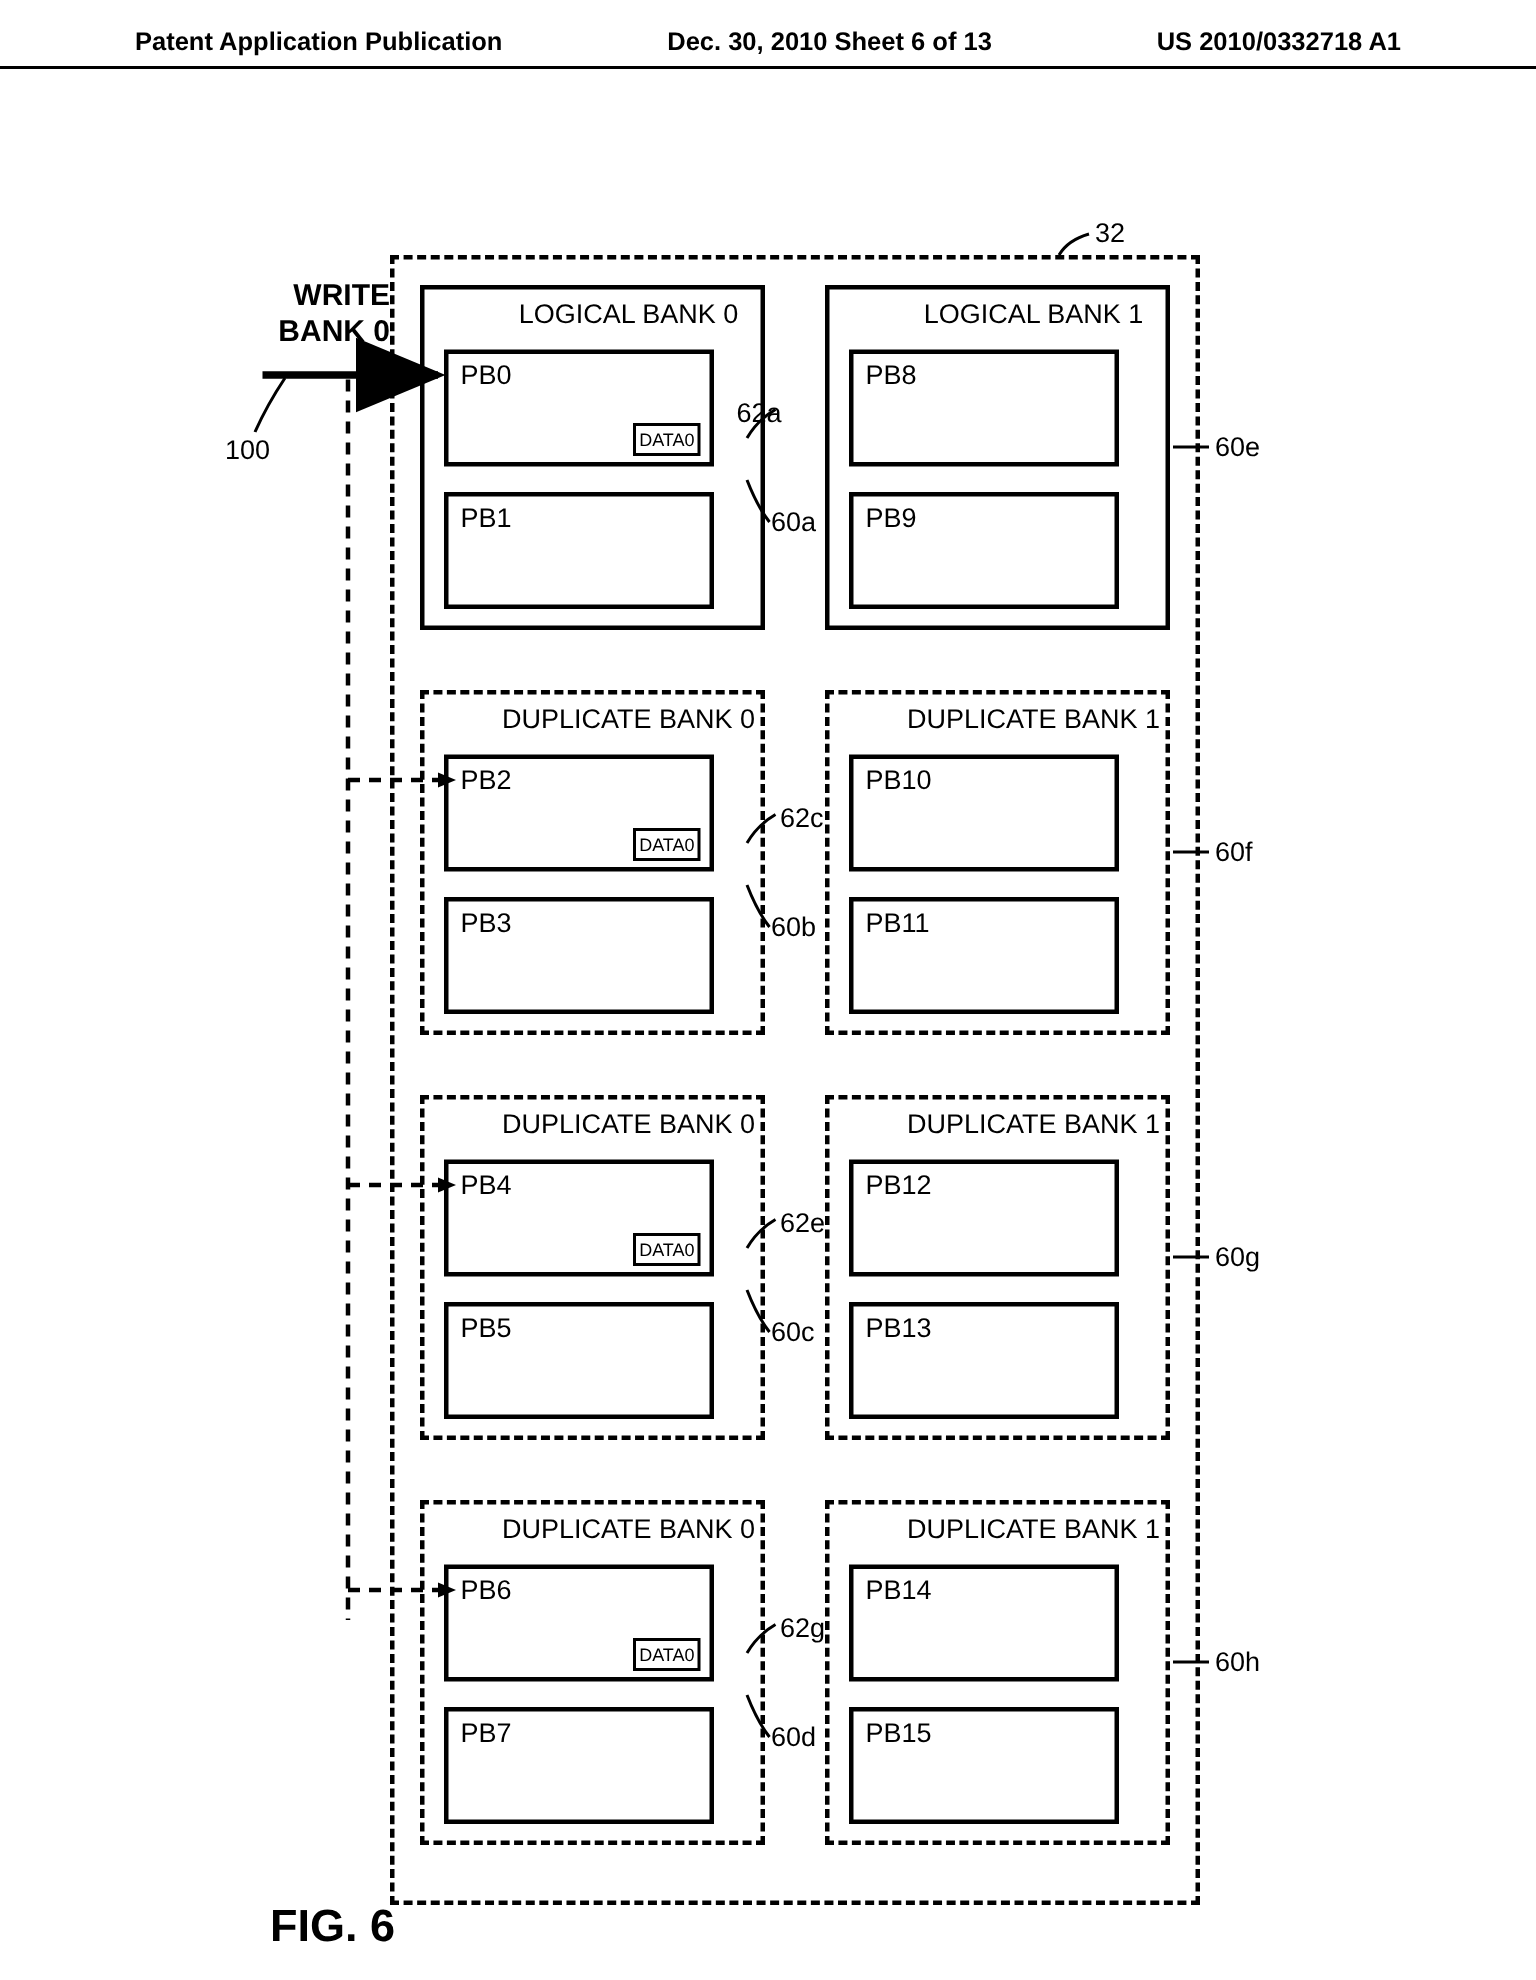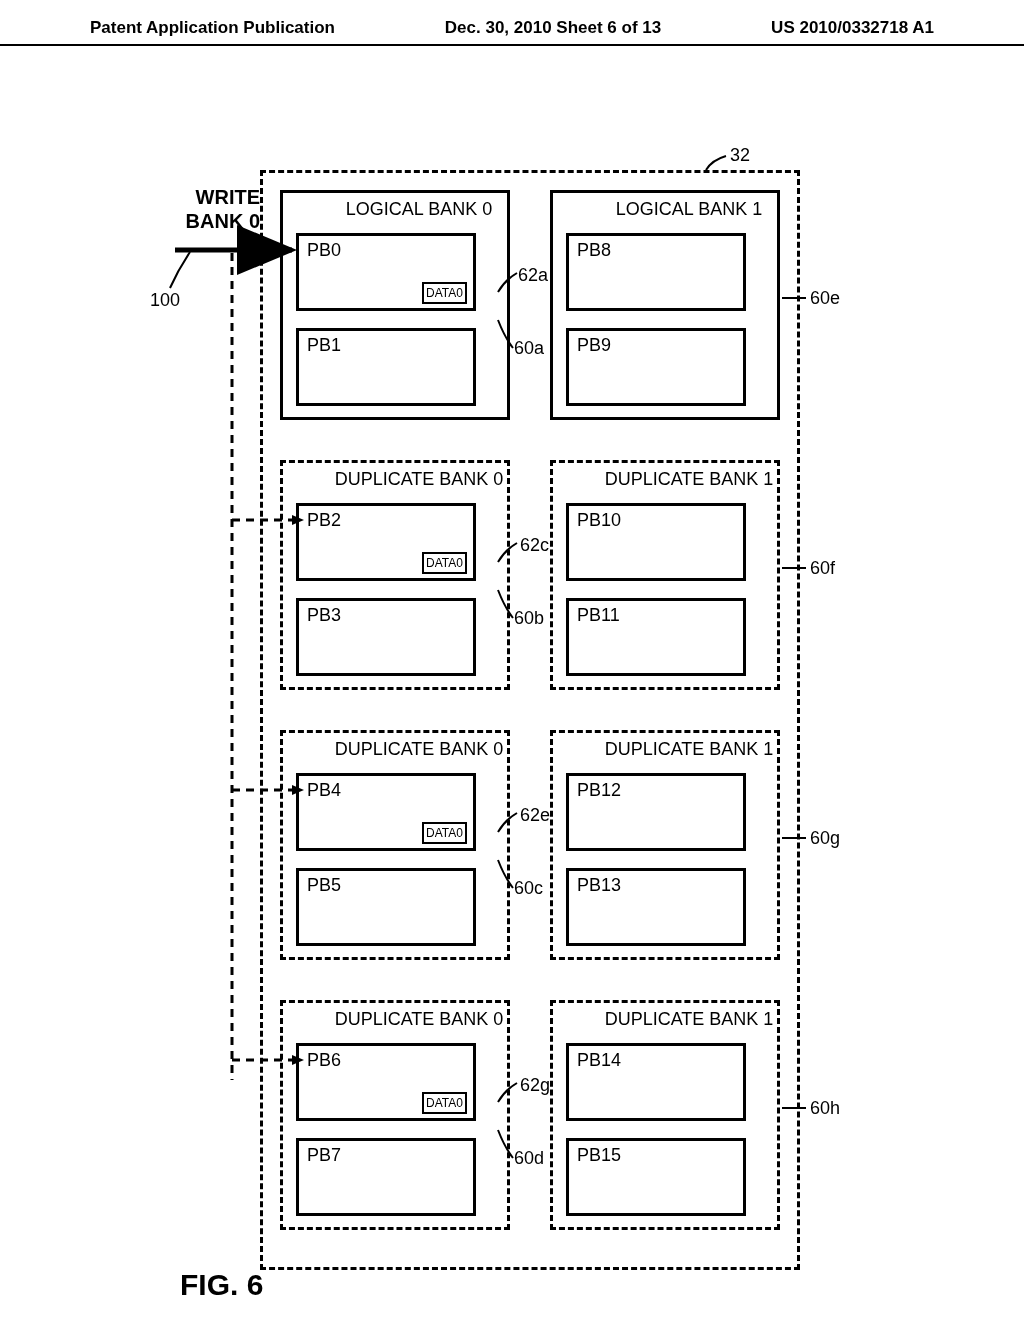--- a/index.html
+++ b/index.html
@@ -190,21 +190,21 @@
         <span class="pb-label">PB14</span>
       </div>
     <div class="pb bot">
         <span class="pb-label">PB15</span>
       </div>
   </div>
 
   <span class="ref" style="left:730px; top:75px;">32</span>
   <span class="ref" style="left:150px; top:220px;">100</span>
 
-  <span class="ref" style="left:518px; top:195px;">62a</span>
+  <span class="ref" style="left:491px; top:195px;">62a</span>
   <span class="ref" style="left:514px; top:268px;">60a</span>
   <span class="ref" style="left:810px; top:218px;">60e</span>
 
   <span class="ref" style="left:520px; top:465px;">62c</span>
   <span class="ref" style="left:514px; top:538px;">60b</span>
   <span class="ref" style="left:810px; top:488px;">60f</span>
 
   <span class="ref" style="left:520px; top:735px;">62e</span>
   <span class="ref" style="left:514px; top:808px;">60c</span>
   <span class="ref" style="left:810px; top:758px;">60g</span>

